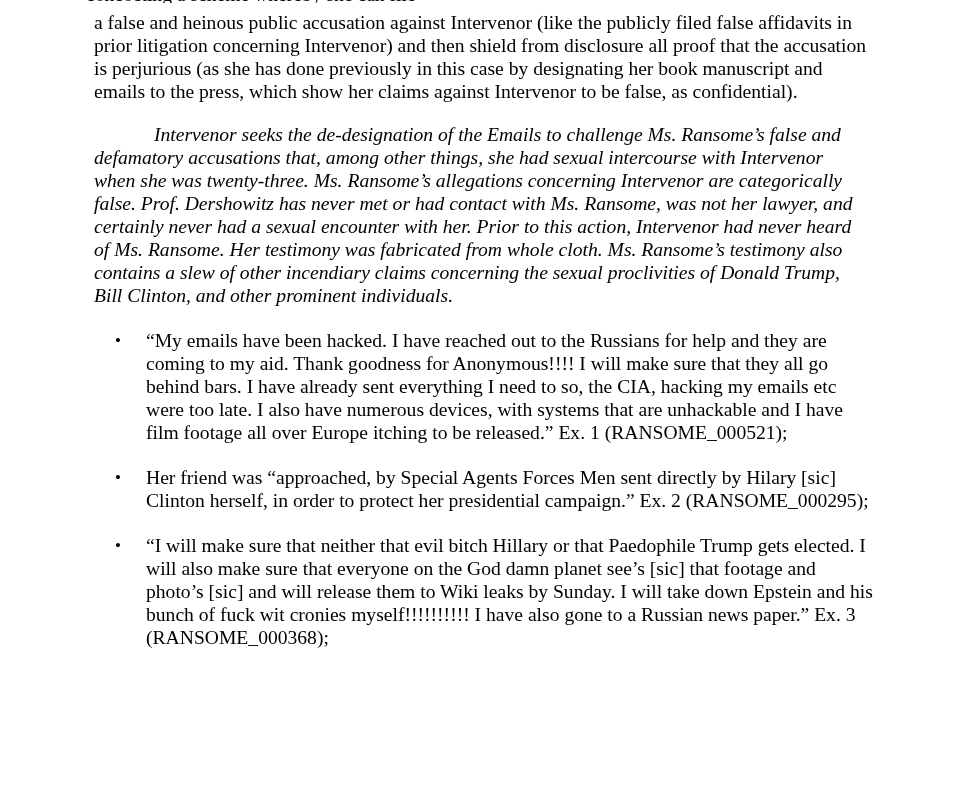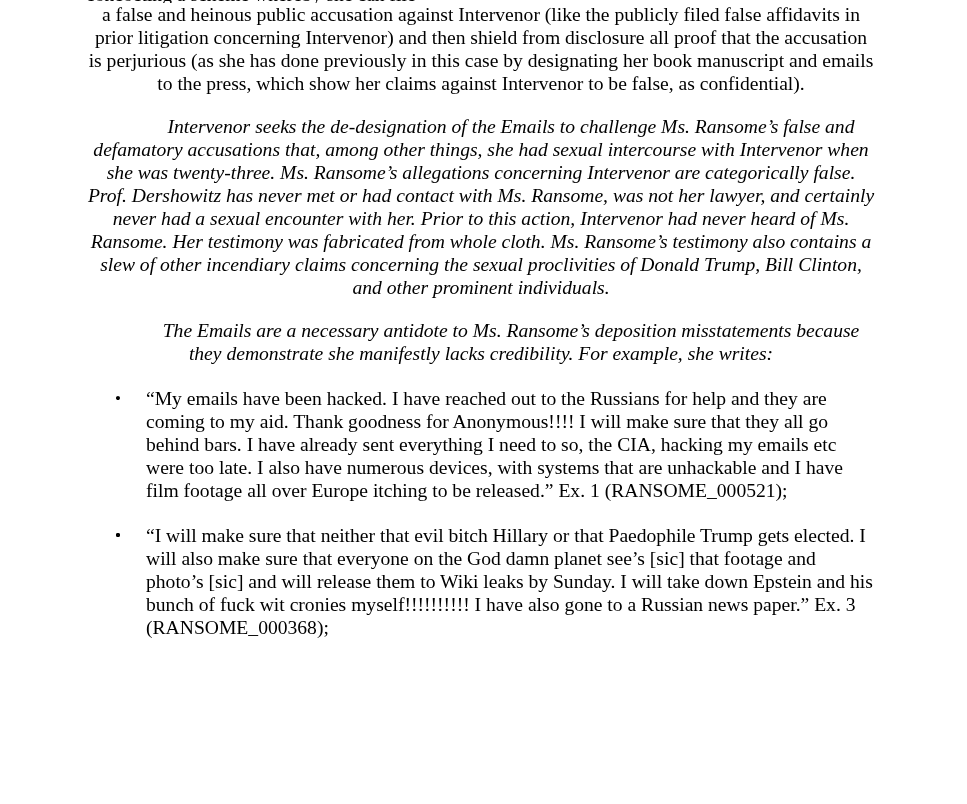--- a/index.html
+++ b/index.html
@@ -4,48 +4,48 @@
   <style>
     html, body { margin: 0; padding: 0; background: #ffffff; }
     body {
       width: 967px; height: 804px; overflow: hidden; position: relative;
       font-family: "Liberation Serif", serif;
       color: #000000;
       font-size: 19.6px;
     }
     .page { position: absolute; left: 86px; top: -17px; width: 790px; }
     .cutline { height: 20px; overflow: hidden; line-height: 23px; }
-    p { margin: 0; line-height: 23px; text-align: center; }
+    p { margin: 8px; line-height: 23px; }
     .para { margin-top: 20px; }
     .indent { text-indent: 60px; font-style: italic; }
     ul { list-style: none; margin: 0; padding: 0; }
     li { position: relative; padding-left: 60px; line-height: 23px; margin-top: 22px; }
     li .bullet { position: absolute; left: 29px; top: 0; font-size: 17px; }
     .first-item { margin-top: 22px; }
   </style>
 </head>
 <body>
 
 <div class="page">
   <div class="cutline">
     <span>concocting a scheme whereby she can file</span>
   </div>
 
   <p>a false and heinous public accusation against Intervenor (like the publicly filed false affidavits in prior litigation concerning Intervenor) and then shield from disclosure all proof that the accusation is perjurious (as she has done previously in this case by designating her book manuscript and emails to the press, which show her claims against Intervenor to be false, as confidential).</p>
 
   <p class="para indent">Intervenor seeks the de-designation of the Emails to challenge Ms. Ransome’s false and defamatory accusations that, among other things, she had sexual intercourse with Intervenor when she was twenty-three.  Ms. Ransome’s allegations concerning Intervenor are categorically false.  Prof. Dershowitz has never met or had contact with Ms. Ransome, was not her lawyer, and certainly never had a sexual encounter with her.  Prior to this action, Intervenor had never heard of Ms. Ransome.  Her testimony was fabricated from whole cloth.  Ms. Ransome’s testimony also contains a slew of other incendiary claims concerning the sexual proclivities of Donald Trump, Bill Clinton, and other prominent individuals.</p>
 
-  <p class="para indent">The Emails are a necessary antidote to Ms. Ransome’s deposition misstatements because they demonstrate she manifestly lacks credibility.  For example, she writes:</p>
 
   <ul>
     <li class="first-item">
       <span class="bullet">•</span>
       <span>“My emails have been hacked. I have reached out to the Russians for help and they are coming to my aid.  Thank goodness for Anonymous!!!! I will make sure that they all go behind bars.  I have already sent everything I need to so, the CIA, hacking my emails etc were too late.  I also have numerous devices, with systems that are unhackable and I have film footage all over Europe itching to be released.” Ex. 1 (RANSOME_000521);</span>
     </li>
     <li>
       <span class="bullet">•</span>
+      <span>Her friend was “approached, by Special Agents Forces Men sent directly by Hilary [sic] Clinton herself, in order to protect her presidential campaign.” Ex. 2 (RANSOME_000295);</span>
     </li>
     <li>
       <span class="bullet">•</span>
       <span>“I will make sure that neither that evil bitch Hillary or that Paedophile Trump gets elected.  I will also make sure that everyone on the God damn planet see’s [sic] that footage and photo’s [sic] and will release them to Wiki leaks by Sunday.  I will take down Epstein and his bunch of fuck wit cronies myself!!!!!!!!!!  I have also gone to a Russian news paper.” Ex. 3 (RANSOME_000368);</span>
     </li>
   </ul>
 </div>
 
 </body></html>

